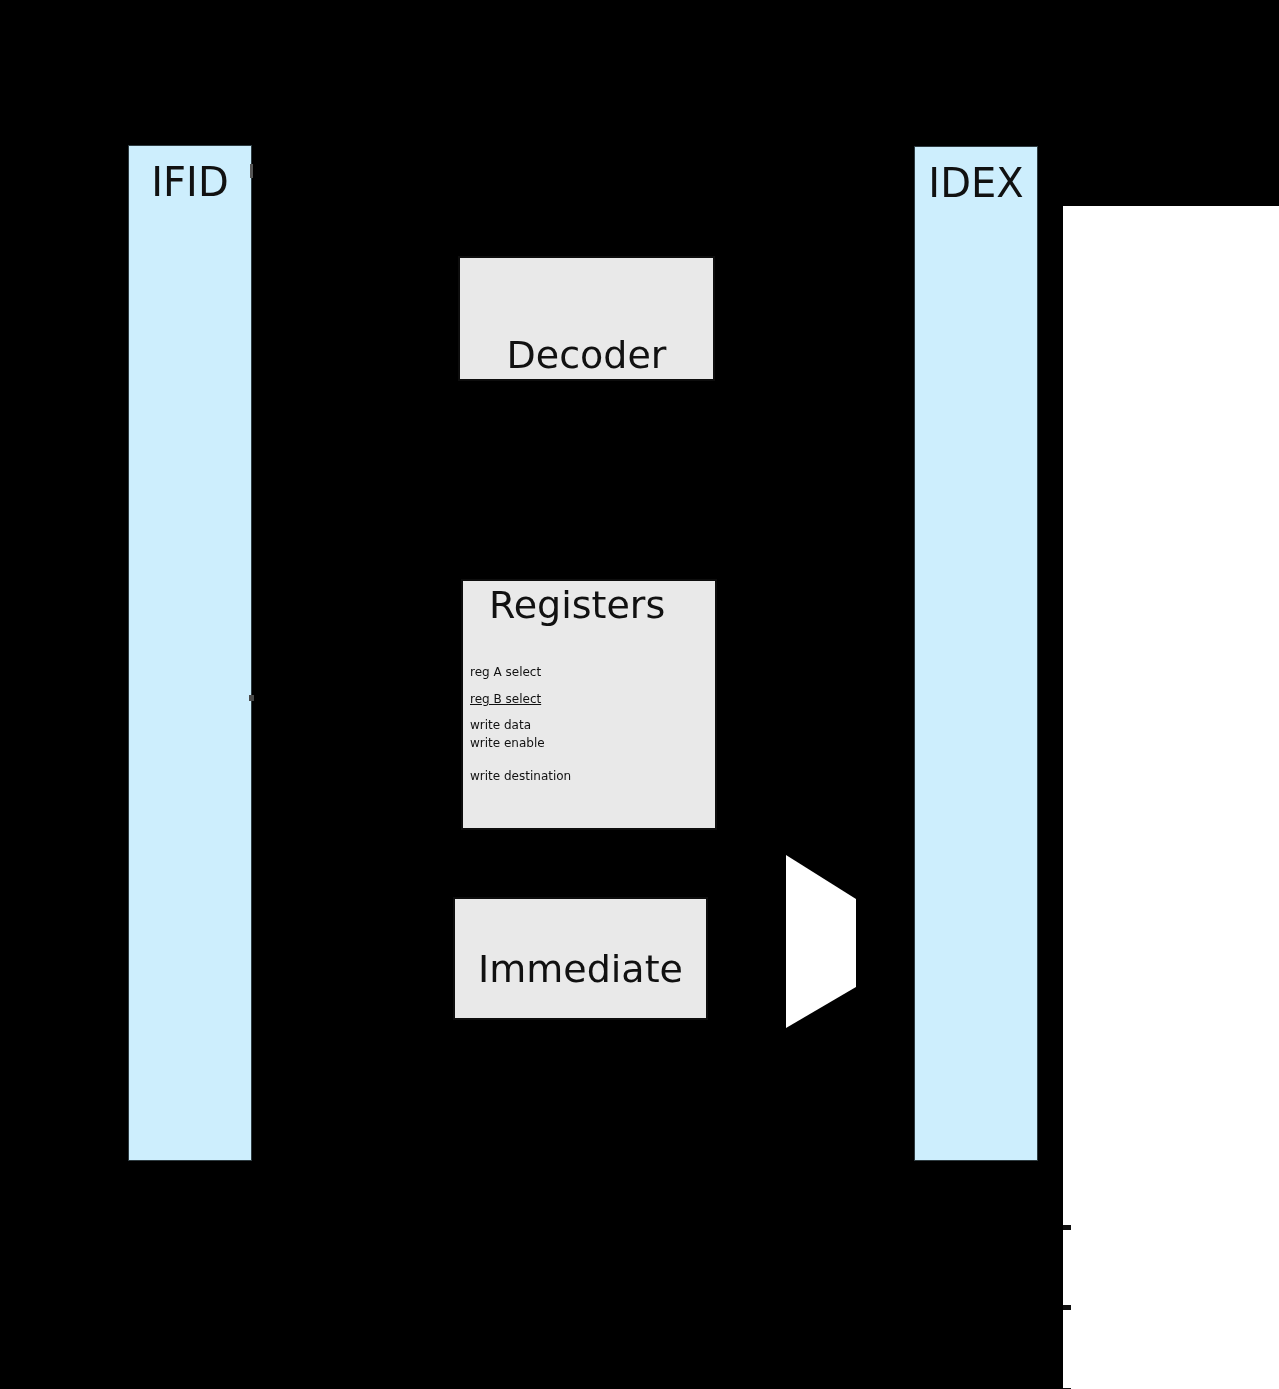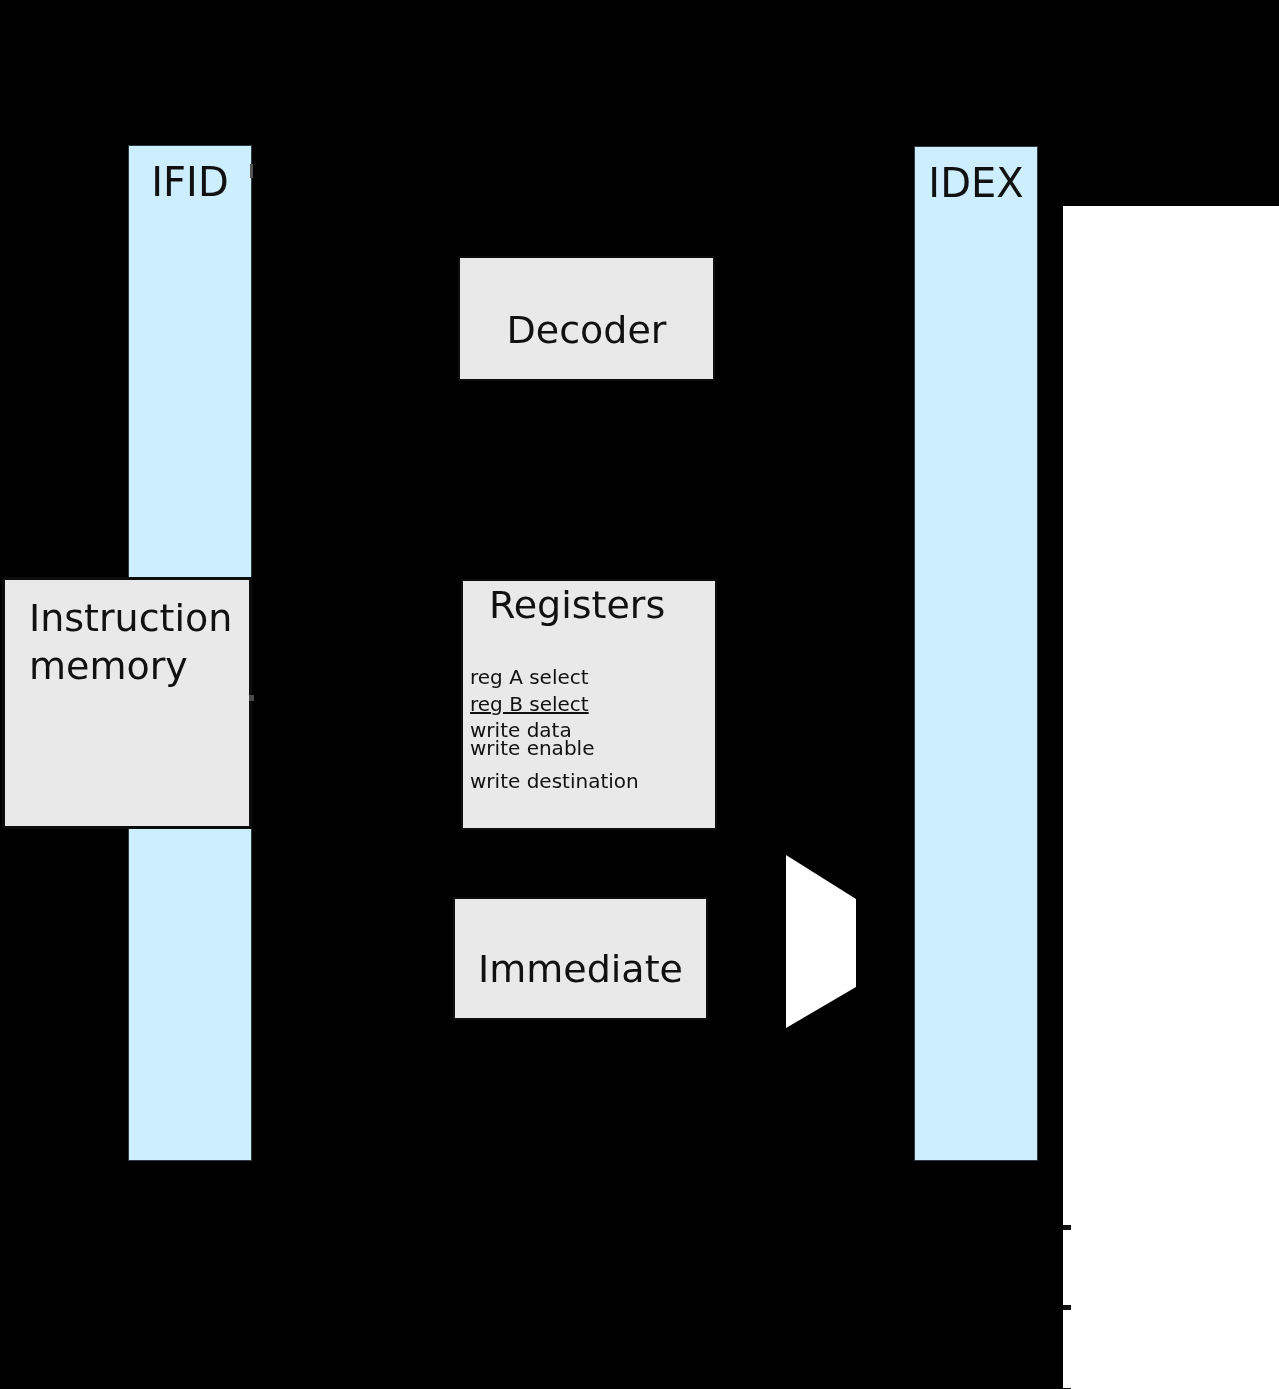--- a/index.html
+++ b/index.html
@@ -50,21 +50,21 @@
     border:2px solid var(--block-border);
     box-sizing:border-box;
   }
   .block-title{
     font-size:38px;
     line-height:1.2;
     color:var(--text);
   }
   .block.decoder{
     left:458px;top:210px;width:257px;height:125px;
-    display:flex;justify-content:center;align-items:center;
+    display:flex;justify-content:center;align-items:flex-end;
     padding-top:25px;
   }
   .block.immediate{
     left:453px;top:851px;width:255px;height:123px;
     display:flex;justify-content:center;align-items:center;
     padding-top:22px;
   }
   .block.imem{
     left:2px;top:531px;width:250px;height:252px;
     border-width:3px;
@@ -73,21 +73,21 @@
   .block.imem .block-title{line-height:1.27;}
   .block.registers{
     left:461px;top:533px;width:256px;height:251px;
   }
   .block.registers .block-title{
     padding:2px 0 0 26px;
   }
   .port{
     position:absolute;
     left:7px;
-    font-size:20px;
+    font-size:12px;
     line-height:1.2;
     color:var(--text);
     white-space:nowrap;
   }
   .port.p0{top:84px;}
   .port.p1{top:111px;text-decoration:underline;}
   .port.p2{top:137px;}
   .port.p3{top:155px;}
   .port.p4{top:188px;text-align:right;}
   
@@ -117,23 +117,20 @@
   </div>
 
   <div class="pipe-bar idex">
     <div class="pipe-label">IDEX</div>
   </div>
 
   <div class="block decoder">
     <div class="block-title">Decoder</div>
   </div>
 
-  <div class="block imem">
-    <div class="block-title">Instruction memory</div>
-  </div>
 
   <div class="block registers">
     <div class="block-title">Registers</div>
     <div class="port p0">reg A select</div>
     <div class="port p1">reg B select</div>
     <div class="port p2">write data</div>
     <div class="port p3">write enable</div>
     <div class="port p4">write destination</div>
   </div>
 

